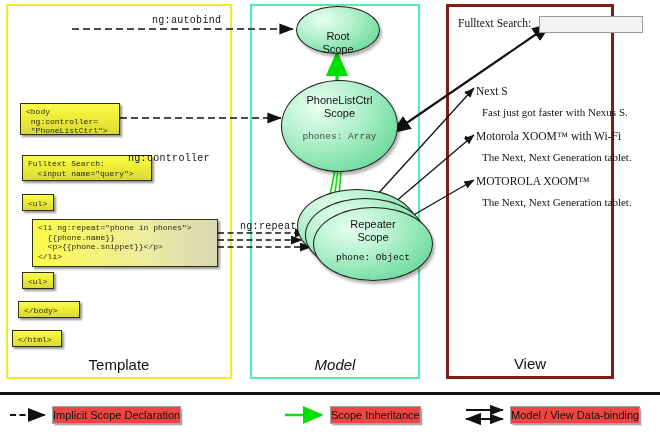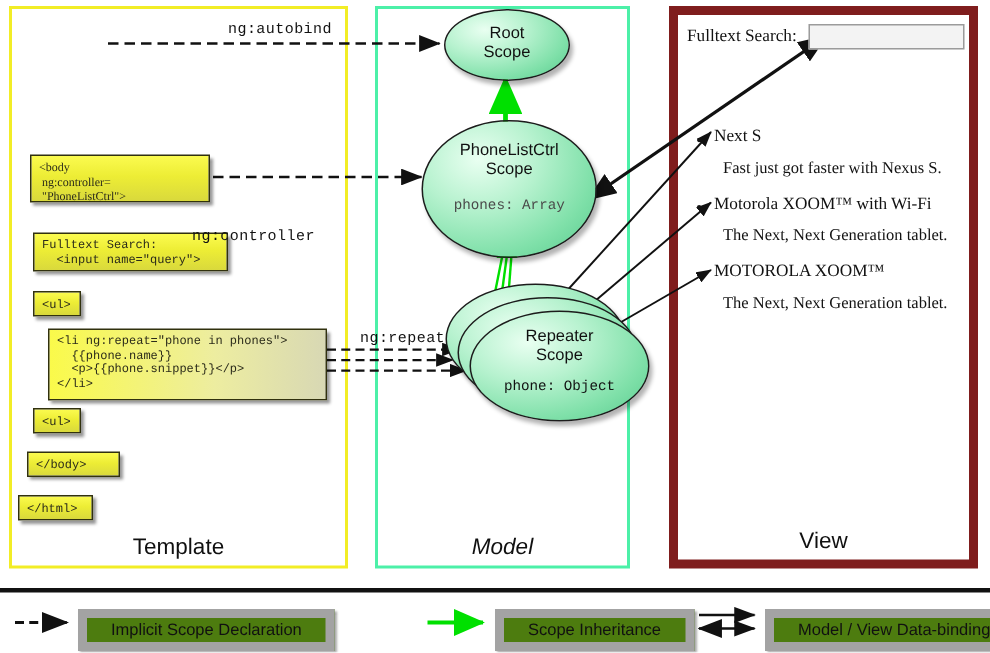--- a/index.html
+++ b/index.html
@@ -10,21 +10,21 @@
   #stage{position:absolute;left:0;top:0;width:660px;height:435px;}
 
   
   .panel{position:absolute;background:#ffffff;box-sizing:border-box;}
   .panel .panel-label{
     position:absolute;left:0;right:0;bottom:4px;text-align:center;
     font-size:15px;color:#101010;font-family:"Liberation Sans",sans-serif;
   }
   #panel-template{left:6px;top:4px;width:226px;height:375px;border:2px solid #f2ed26;}
   #panel-model{left:250px;top:4px;width:170px;height:375px;border:2px solid #4cf0a8;font-style:italic;}
-  #panel-view{left:446px;top:4px;width:206px;height:375px;border:6px solid #7f1d1d;}
+  #panel-view{left:446px;top:4px;width:168px;height:375px;border:3px solid #7f1d1d;}
 
   
   .code-box{
     position:absolute;box-sizing:border-box;
     border:1px solid #31310e;
     background:linear-gradient(to bottom,#fbfb4f 0%,#eded35 45%,#d9d93c 100%);
     box-shadow:2px 2px 2px rgba(0,0,0,0.42);
     font-family:"Liberation Mono",monospace;
     font-size:8px;line-height:9.5px;color:#2b2b1a;
     padding:3px 5px;white-space:pre;
@@ -65,24 +65,24 @@
   
   .conn-label{
     position:absolute;font-family:"Liberation Mono",monospace;
     font-size:10px;color:#121212;letter-spacing:0.3px;white-space:nowrap;
   }
 
   
   #legend-rule{position:absolute;left:0;top:392px;width:660px;height:3px;background:#111;}
   .legend-box{
     position:absolute;box-sizing:border-box;
-    border:6px solid #a3a3a3;background:#4d7c0f;
+    border:1px solid #a3a3a3;background:#ef4444;
     box-shadow:1.5px 1.5px 1.5px rgba(0,0,0,0.35);
     font-family:"Liberation Sans",sans-serif;font-size:11px;color:#111;
-    padding:2px 16px;white-space:nowrap;
+    padding:2px 0;white-space:nowrap;
   }
   svg.ov{position:absolute;left:0;top:0;width:660px;height:435px;overflow:visible;}
 </style>
 </head>
 <body>
 
 <div id="stage">
 
   <div class="panel" id="panel-template">
     <div class="panel-label">Template</div>
@@ -140,21 +140,21 @@
     </g>
 
     <g>
       <line x1="366" y1="207" x2="474" y2="88" stroke="#111" stroke-width="1.3" marker-end="url(#ah-black-s)"></line>
       <line x1="381" y1="214" x2="474" y2="135" stroke="#111" stroke-width="1.3" marker-end="url(#ah-black-s)"></line>
       <line x1="398" y1="224" x2="474" y2="180" stroke="#111" stroke-width="1.3" marker-end="url(#ah-black-s)"></line>
     </g>
   </svg>
 
 
-  <div class="code-box" style="left:20px;top:103px;width:120px;height:32px;font-family:Liberation Serif, serif;">&lt;body
+  <div class="code-box" style="left:20px;top:103px;width:100px;height:32px;">&lt;body
  ng:controller=
  "PhoneListCtrl"&gt;</div>
 
   <div class="code-box" style="left:22px;top:155px;width:130px;height:26px;">Fulltext Search:
   &lt;input name="query"&gt;</div>
 
   <div class="code-box" style="left:22px;top:194px;width:32px;height:17px;line-height:12px;">&lt;ul&gt;</div>
 
   <div class="code-box shaded" style="left:32px;top:219px;width:186px;height:48px;">&lt;li ng:repeat="phone in phones"&gt;
   {{phone.name}}
@@ -165,21 +165,21 @@
 
   <div class="code-box" style="left:18px;top:301px;width:62px;height:17px;line-height:12px;">&lt;/body&gt;</div>
 
   <div class="code-box" style="left:12px;top:330px;width:50px;height:17px;line-height:12px;">&lt;/html&gt;</div>
 
   <div class="conn-label" style="left:152px;top:15px;">ng:autobind</div>
   <div class="conn-label" style="left:128px;top:105px;margin-top:48px;">ng:controller</div>
   <div class="conn-label" style="left:240px;top:221px;">ng:repeat</div>
 
   <div class="scope" style="left:296px;top:6px;width:82px;height:46px;">
-    <div class="s-title" style="padding-top:9px;">Root<br>Scope</div>
+    <div class="s-title" style="padding-top:23px;">Root<br>Scope</div>
   </div>
 
   <div class="scope" style="left:281px;top:80px;width:115px;height:90px;">
     <div class="s-title" style="padding-top:13px;">PhoneListCtrl<br>Scope</div>
     <div class="s-props" style="margin-top:11px;">
       <div class="dim">phones: Array</div>
     </div>
   </div>
 
   <div class="scope" style="left:297px;top:189px;width:118px;height:72px;"></div>

